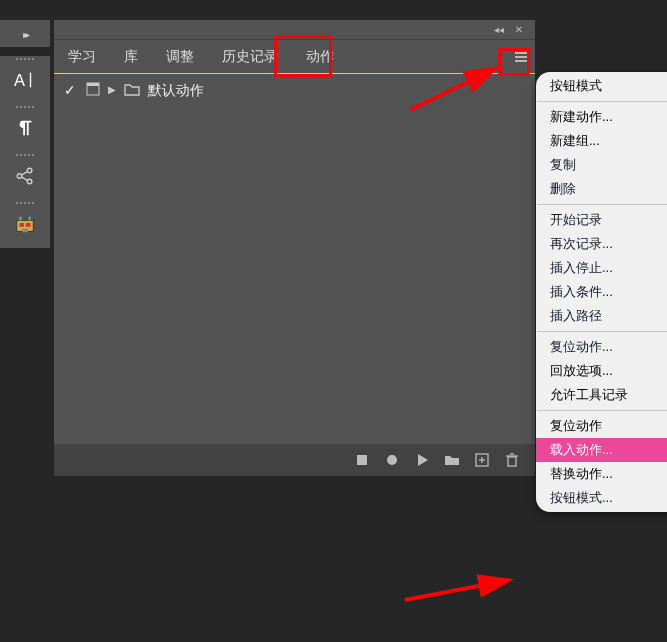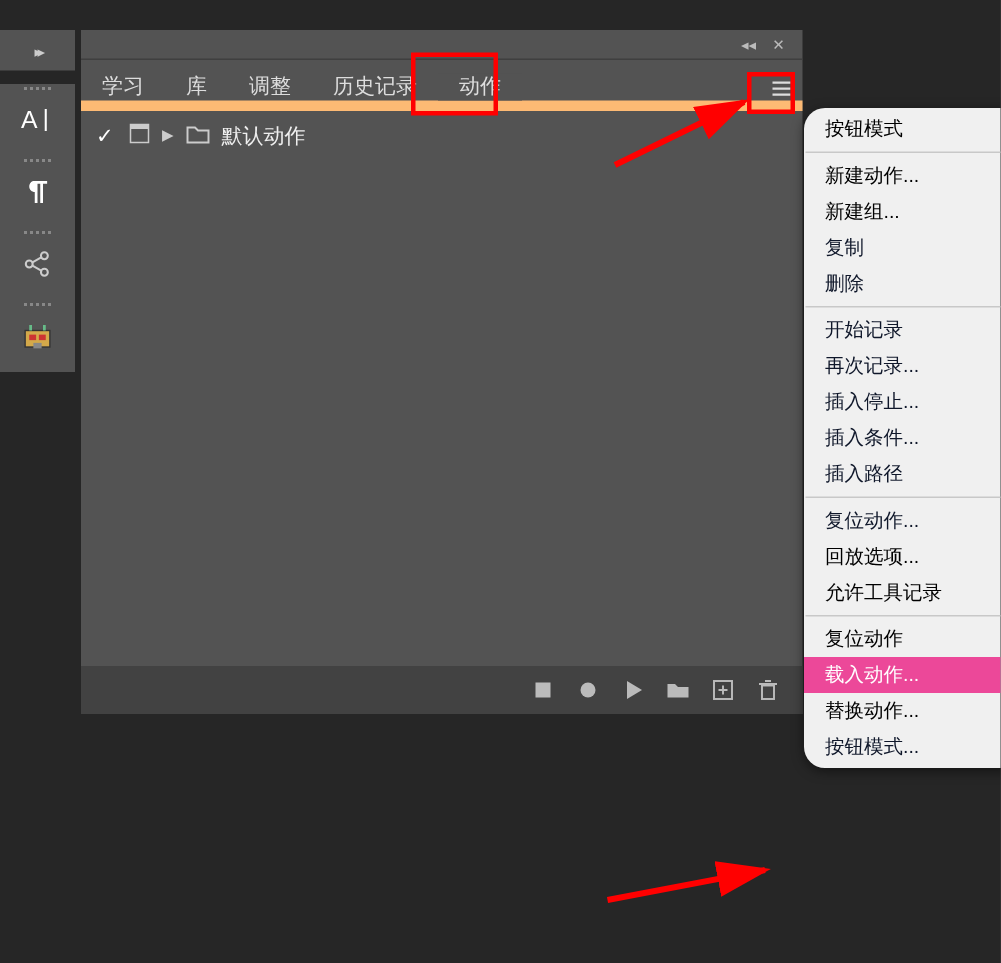--- a/index.html
+++ b/index.html
@@ -59,22 +59,22 @@
     display: flex;
     justify-content: flex-end;
     align-items: center;
     padding: 0 6px;
     border-bottom: 1px solid #3f3f3f;
   }
   .panel-topbar .icon-btn { width: 20px; text-align: center; color: #bbb; cursor: pointer; font-size: 10px;}
   .tabs {
     display: flex;
     height: 34px;
-    align-items: flex-end;
-    border-bottom: 7px solid #fdba74;
+    align-items: center;
+    border-bottom: 1px solid #fdba74;
     position: relative;
   }
   .tab {
     padding: 0 14px;
     display: flex;
     align-items: center;
     color: #ddd;
     cursor: pointer;
     font-size: 14px;
   }

